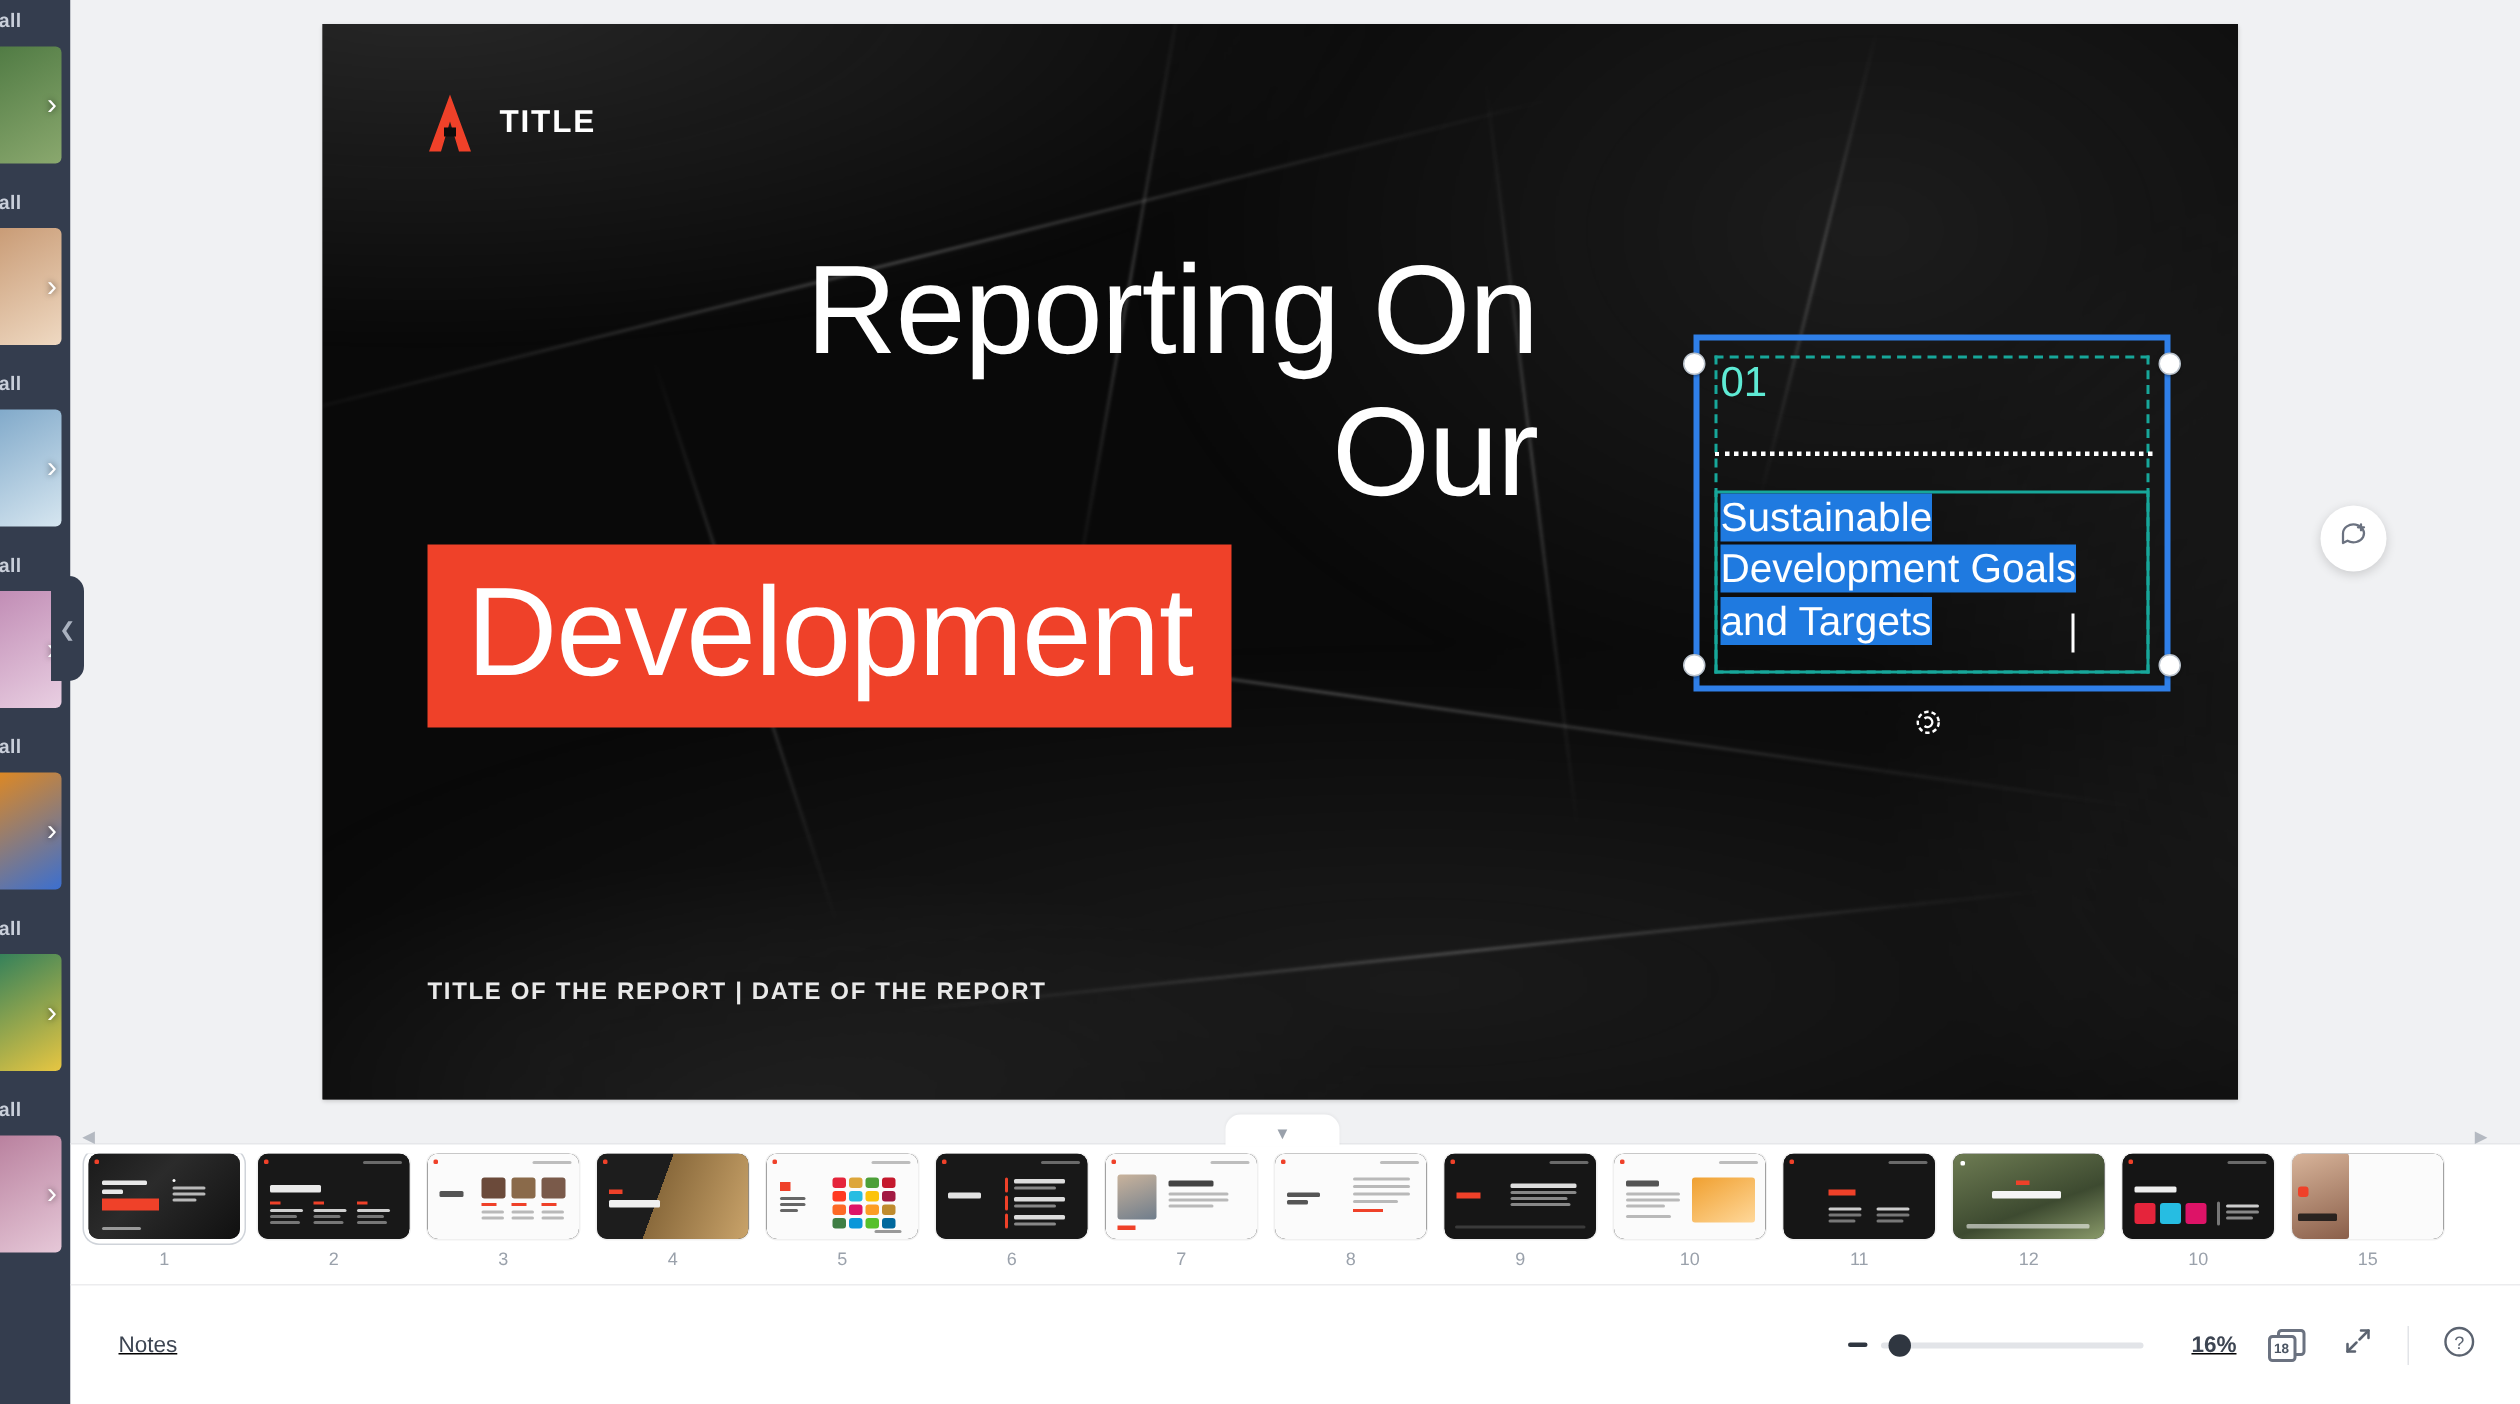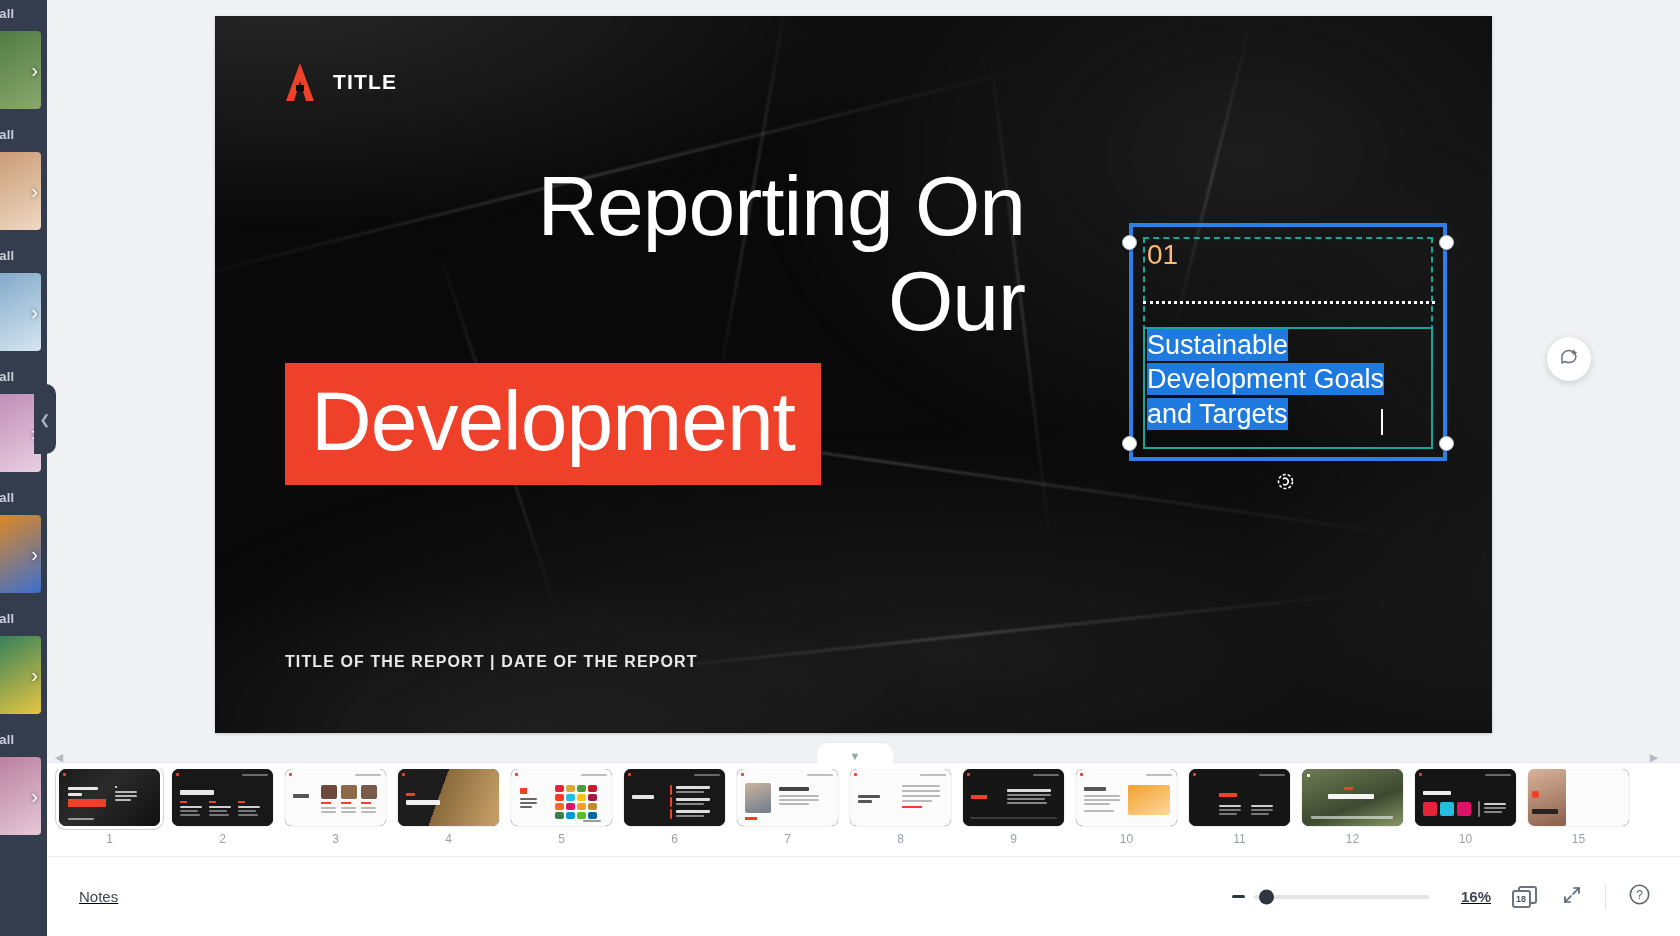--- a/index.html
+++ b/index.html
@@ -89,21 +89,21 @@
   .sel-box{
     position:absolute; inset:0;
     border:4px solid #2f7fe8; background:transparent;
   }
   .sel-inner-dash{
     position:absolute; left:14px; top:14px; right:14px; bottom:12px;
     border:2px dashed #17a79a;
   }
   .sel-num{
     position:absolute; left:18px; top:18px;
-    color:#fdba74; font-size:28px; line-height:1; font-weight:400;text-align:center;
+    color:#5eead4; font-size:28px; line-height:1; font-weight:400;text-align:center;
   }
   .sel-divider{
     position:absolute; left:14px; top:78px; right:12px; height:0;
     border-top:3px dotted #ffffff;
   }
   .sel-textbox{
     position:absolute; left:14px; top:104px; right:14px; bottom:12px;
     border:2px solid #17a79a;
   }
   .sel-text{

